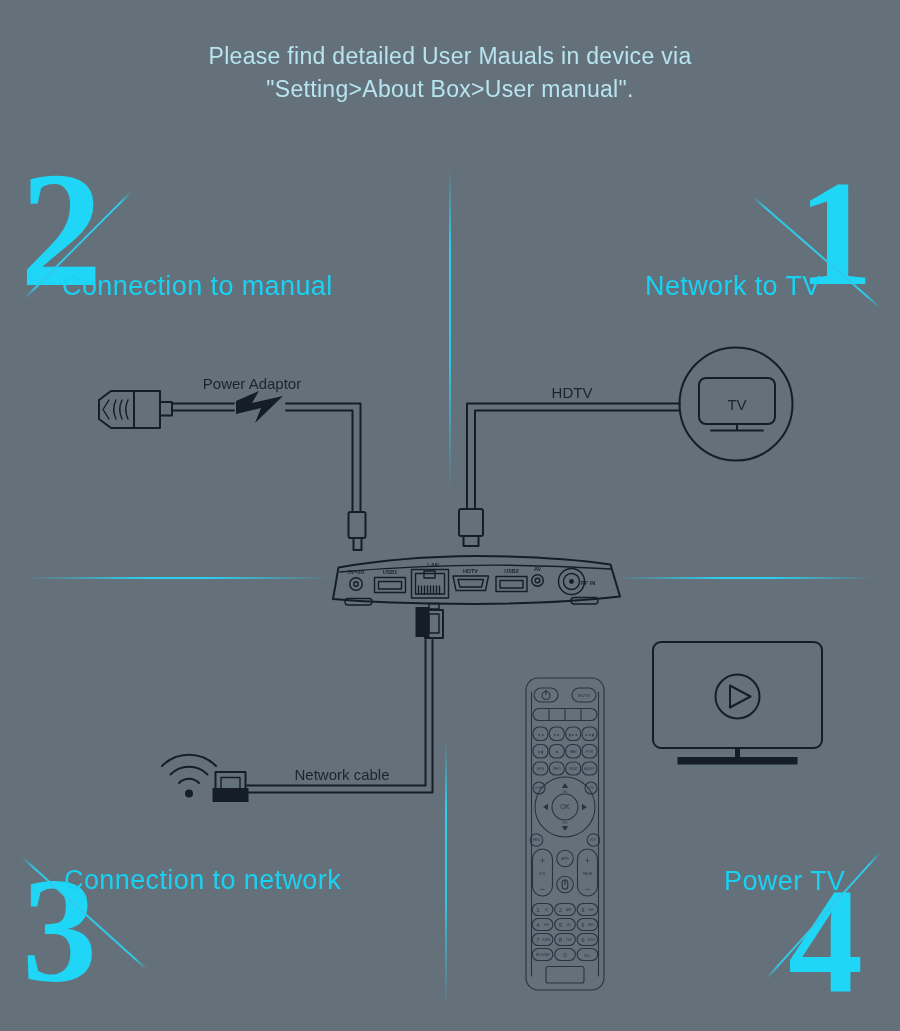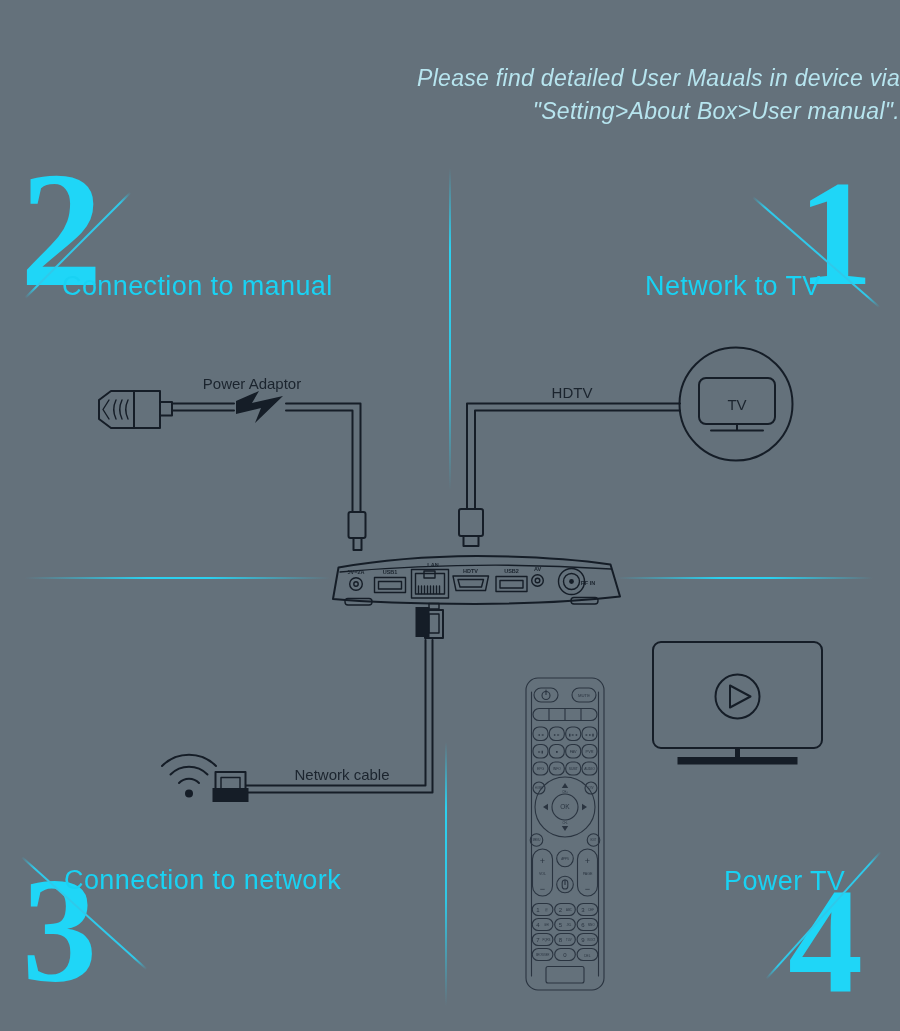--- a/index.html
+++ b/index.html
@@ -1,22 +1,22 @@
 <!DOCTYPE html>
 <html><head>
 <meta charset="utf-8">
 <style>
   html,body{margin:0;padding:0;background:#64717b;}
   .stage{
     position:relative;width:900px;height:1031px;overflow:hidden;
     background:#64717b;font-family:"Liberation Sans",sans-serif;
   }
   .header{
-    position:absolute;top:62px;left:0;width:100%;text-align:right;
-    color:#b7e5ef;font-size:23px;line-height:33px;letter-spacing:.3px;font-style:italic;
+    position:absolute;top:40px;left:0;width:100%;text-align:center;
+    color:#b7e5ef;font-size:23px;line-height:33px;letter-spacing:.3px;
   }
   .big-num{
     position:absolute;font-family:"Liberation Serif",serif;font-weight:700;
     color:#1fd6f7;line-height:1;
   }
   .num2{left:20px;top:147px;font-size:165px;}
   .num1{left:798px;top:158px;font-size:150px;}
   .num3{left:22px;top:855px;font-size:150px;}
   .num4{left:788px;top:866px;font-size:150px;}
   .step-title{

